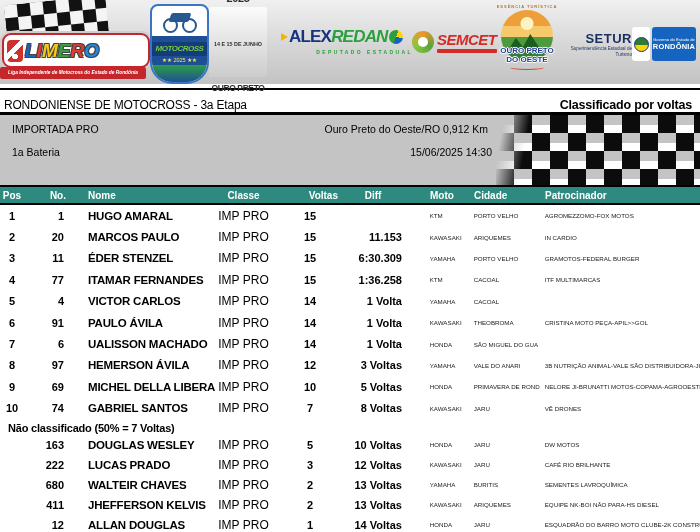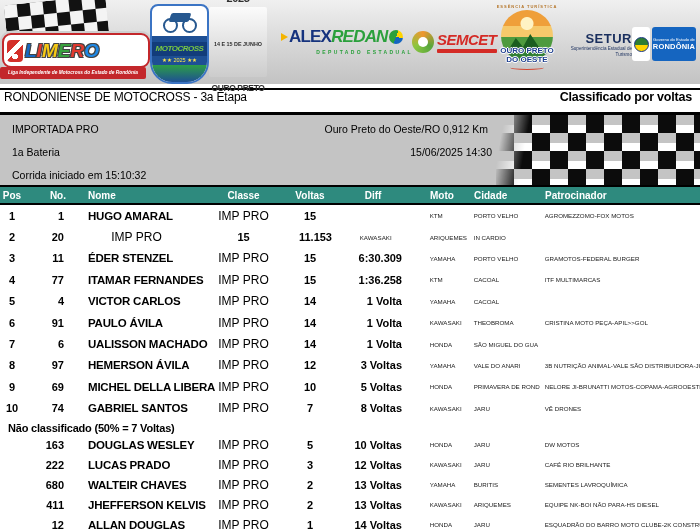--- a/index.html
+++ b/index.html
@@ -101,21 +101,21 @@
   .ro-emblem-box{width:18px;height:34px;background:#fff;border-radius:3px;display:flex;
       align-items:center;justify-content:center;margin-right:2px;}
   .ro-emblem{width:13px;height:13px;border-radius:50%;border:1.5px solid #16337e;
       background:linear-gradient(180deg,#2e7d32 0 55%,#ffd400 55% 100%);}
   .ro-blue{width:44px;height:34px;background:var(--rondonia_blue,#1565c0);border-radius:3px;color:#fff;
       display:flex;flex-direction:column;justify-content:center;text-align:center;}
   .ro-gov{font-size:4.2px;} .ro-name{font-size:7.5px;font-weight:700;letter-spacing:0.2px;}
 
   
   .titlebar{margin-top:4px;border-top:2px solid #000;border-bottom:3px solid #000;height:22px;
-      display:flex;align-items:flex-start;justify-content:space-between;padding:0 8px 0 4px;}
+      display:flex;align-items:flex-end;justify-content:space-between;padding:0 8px 0 4px;}
   .title-left{font-size:12px;letter-spacing:-0.2px;}
   .title-right{font-size:12.5px;font-weight:700;letter-spacing:-0.2px;}
 
   
   .infoblock{position:relative;height:70px;background:var(--info_bg,#c4c4c4);border-bottom:2px solid #000;
       font-size:10.5px;overflow:hidden;}
   .info-cat{position:absolute;left:12px;top:8px;}
   .info-track{position:absolute;right:212px;top:8px;}
   .info-heat{position:absolute;left:12px;top:31px;}
   .info-dt{position:absolute;right:208px;top:31px;}
@@ -125,21 +125,21 @@
                  repeating-conic-gradient(#ffffff 0% 25%,rgba(255,255,255,0) 0% 50%) 18px 10px/36px 36px;
       -webkit-mask-image:linear-gradient(100deg,transparent 0 4%,#000 16%);
       mask-image:linear-gradient(100deg,transparent 0 4%,#000 16%);}
 
   
   .grid{display:grid;grid-template-columns:24px 44px 137px 77px 56px 70px 44px 71px 1fr;align-items:center;}
   .thead{height:16px;background:var(--table_header_bg,#2e8a7e);border-bottom:2.5px solid #000;
       color:#fff;font-weight:700;font-size:10px;}
   .thead span{white-space:nowrap;}
   .h0{text-align:center;} .h1{text-align:right;padding-right:2px;} .h2{padding-left:20px;}
-  .h3{text-align:center;} .h4{text-align:center;} .h5{text-align:center;}
+  .h3{text-align:center;} .h4{text-align:right;} .h5{text-align:center;}
   .h6{padding-left:22px;} .h7{padding-left:22px;} .h8{padding-left:22px;}
 
   .trow{height:21.4px;}
   #nc-body .trow{height:20px;}
   .c0{font-weight:700;font-size:11px;text-align:center;}
   .c1{font-weight:700;font-size:11px;text-align:right;padding-right:4px;}
   .c2{font-weight:700;font-size:11.5px;padding-left:20px;letter-spacing:-0.2px;white-space:nowrap;}
   .c3{font-size:12px;text-align:center;}
   .c4{font-weight:700;font-size:11px;text-align:center;}
   .c5{font-weight:700;font-size:11px;text-align:right;padding-right:6px;}
@@ -237,21 +237,20 @@
     <span class="title-left">RONDONIENSE DE MOTOCROSS - 3a Etapa</span>
     <span class="title-right">Classificado por voltas</span>
   </div>
 
   <div class="infoblock">
     <div class="flag"></div>
     <div class="info-cat">IMPORTADA PRO</div>
     <div class="info-track">Ouro Preto do Oeste/RO 0,912 Km</div>
     <div class="info-heat">1a Bateria</div>
     <div class="info-dt">15/06/2025 14:30</div>
-    <div class="info-start">Corrida iniciado em 15:10:32</div>
   </div>
 
   <div class="thead grid">
     <span class="h0">Pos</span>
     <span class="h1">No.</span>
     <span class="h2">Nome</span>
     <span class="h3">Classe</span>
     <span class="h4">Voltas</span>
     <span class="h5">Diff</span>
     <span class="h6">Moto</span>
@@ -268,20 +267,21 @@
       <span class="c4">15</span>
       <span class="c5"></span>
       <span class="c6">KTM</span>
       <span class="c7">PORTO VELHO</span>
       <span class="c8">AGROMEZZOMO-FOX MOTOS</span>
     </div>
 
     <div class="trow grid">
       <span class="c0">2</span>
       <span class="c1">20</span>
+      <span class="c2">MARCOS PAULO</span>
       <span class="c3">IMP PRO</span>
       <span class="c4">15</span>
       <span class="c5">11.153</span>
       <span class="c6">KAWASAKI</span>
       <span class="c7">ARIQUEMES</span>
       <span class="c8">IN CARDIO</span>
     </div>
 
     <div class="trow grid">
       <span class="c0">3</span>

